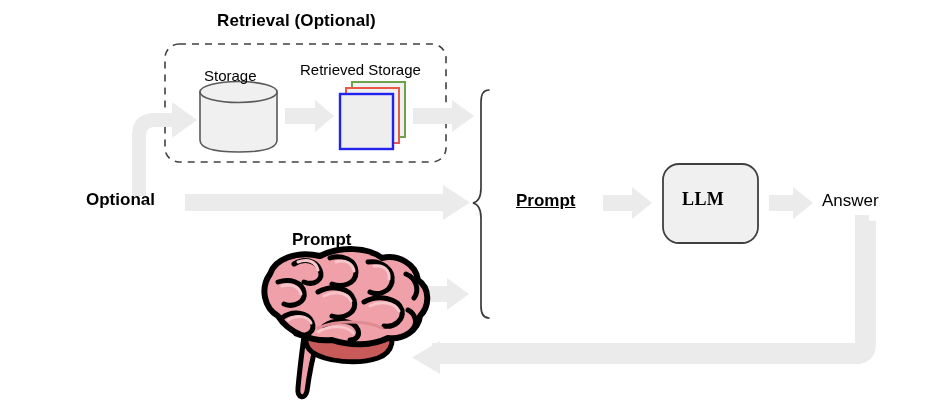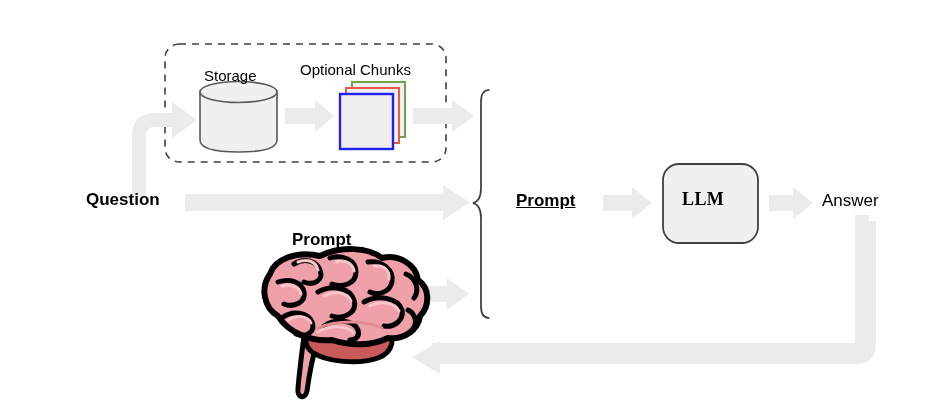--- a/index.html
+++ b/index.html
@@ -183,26 +183,27 @@
       <path d="M 24 38 C 33 35 41 39 43 46" fill="none" stroke="#f7c6cb" stroke-width="3" stroke-linecap="round"></path>
       <path d="M 66 48 C 78 42 90 45 93 53" fill="none" stroke="#f7c6cb" stroke-width="3" stroke-linecap="round"></path>
       <path d="M 112 58 C 124 52 137 55 141 63" fill="none" stroke="#f7c6cb" stroke-width="3" stroke-linecap="round"></path>
       <path d="M 30 72 C 39 66 50 68 53 75" fill="none" stroke="#f7c6cb" stroke-width="3" stroke-linecap="round"></path>
       <path d="M 60 84 C 74 76 90 78 95 85" fill="none" stroke="#f7c6cb" stroke-width="3" stroke-linecap="round"></path>
       <path d="M 60 80 C 78 72 108 72 124 80" fill="none" stroke="#e08a92" stroke-width="3" stroke-linecap="round"></path>
     </g>
 
   </svg>
 
+  <div class="lbl" id="title-retrieval">Retrieval (Optional)</div>
 
   <div class="lbl" id="label-storage">Storage</div>
 
-  <div class="lbl" id="label-chunks">Optional Chunks</div>
-
-  <div class="lbl" id="label-question">Question</div>
+  <div class="lbl" id="label-chunks">Retrieved Storage</div>
+
+  <div class="lbl" id="label-question">Optional</div>
 
   <div class="lbl" id="label-prompt">Prompt</div>
 
   <div class="lbl" id="label-llm">LLM</div>
 
   <div class="lbl" id="label-answer">Answer</div>
 
   <div class="lbl" id="label-memory">Prompt</div>
 
 </div>

